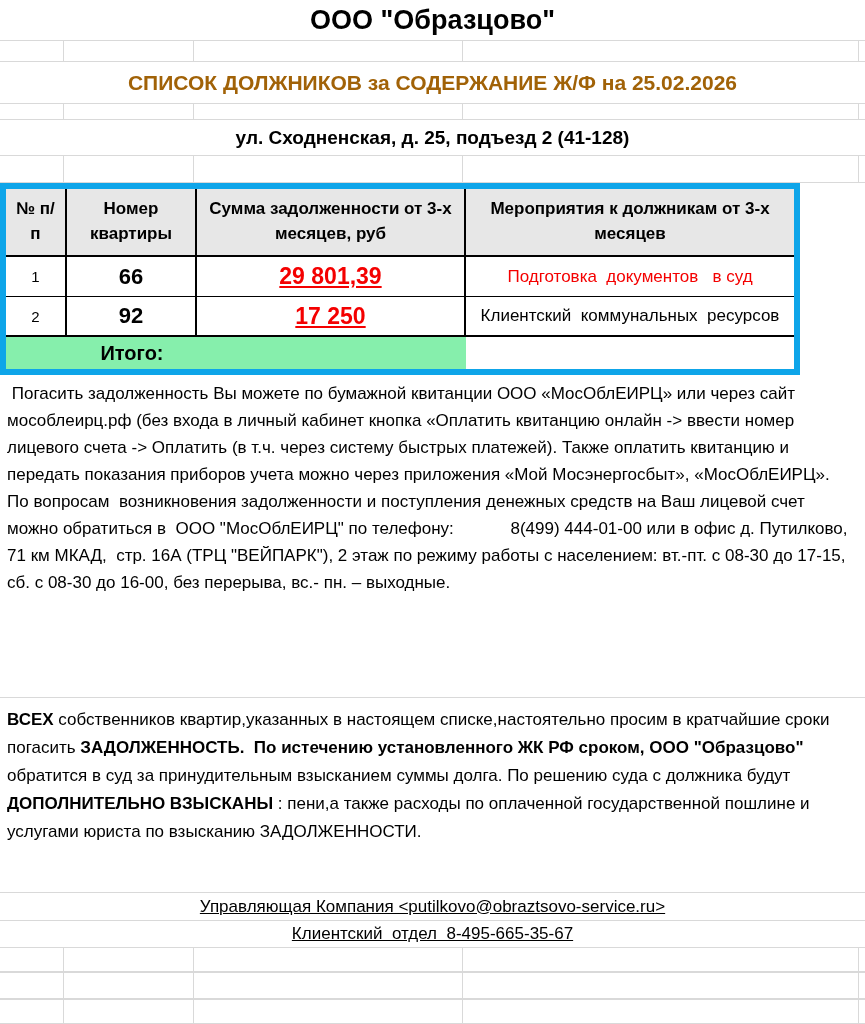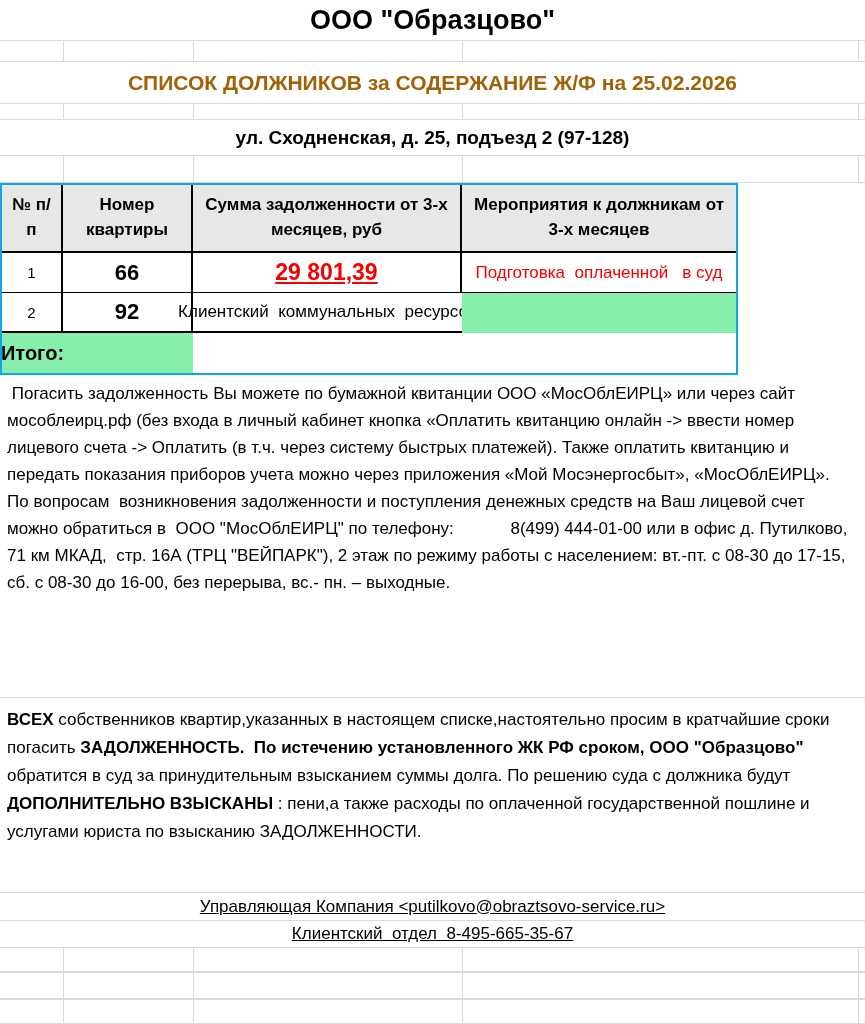--- a/index.html
+++ b/index.html
@@ -32,22 +32,22 @@
       linear-gradient(#d9d9d9,#d9d9d9);
     background-size:1px 100%;
     background-position:63px 0,193px 0,462px 0,858px 0;
     background-repeat:no-repeat;
   }
   .h22{height:22px;} .h17{height:17px;} .h28g{height:28px;}
   .h25{height:25px;} .h27{height:27px;}
 
   
   .dtable{
-    width:738px;height:192px;
-    border:2px solid #0ea5e9;
+    width:800px;height:192px;
+    border:6px solid #0ea5e9;
     display:grid;
     grid-template-columns:61px 130px 269px 1fr;
     grid-template-rows:68px 40px 40px 1fr;
   }
   .cell{display:flex;align-items:center;justify-content:center;text-align:center;}
   .vline{border-right:2px solid #000;}
   .hdr{background:#e7e7e7;font-weight:bold;font-size:17px;line-height:1.45;border-bottom:2px solid #000;padding:0 6px;}
   .r1{border-bottom:1px solid #000;}
   .r2{border-bottom:2px solid #000;}
   .num-cell{font-size:15px;}
@@ -88,39 +88,40 @@
 
   <div class="gridrow h22"></div>
 
   <div class="row red-row">
     <span>СПИСОК ДОЛЖНИКОВ за СОДЕРЖАНИЕ Ж/Ф  на 25.02.2026</span>
   </div>
 
   <div class="gridrow h17"></div>
 
   <div class="row addr-row">
-    <span>ул. Сходненская, д. 25, подъезд 2 (97-128)</span>
+    <span>ул. Сходненская, д. 25, подъезд 2 (41-128)</span>
   </div>
 
   <div class="gridrow h28g"></div>
 
   <div class="dtable">
 
     <div class="cell hdr vline">№ п/п</div>
     <div class="cell hdr vline">Номер квартиры</div>
     <div class="cell hdr vline">Сумма  задолженности от  3-х месяцев, руб</div>
     <div class="cell hdr">Мероприятия к должникам от 3-х месяцев</div>
 
     <div class="cell num-cell vline r1">1</div>
     <div class="cell apt-cell vline r1">66</div>
     <div class="cell debt-cell vline r1">29 801,39</div>
-    <div class="cell action-red r1">Подготовка  оплаченной   в суд</div>
+    <div class="cell action-red r1">Подготовка  документов   в суд</div>
 
     <div class="cell num-cell vline r2">2</div>
     <div class="cell apt-cell vline r2">92</div>
+    <div class="cell debt-cell vline r2">17 250</div>
     <div class="cell action-blk r2">Клиентский  коммунальных  ресурсов</div>
 
     <div class="cell total-row"></div>
     <div class="cell total-row total-label">Итого:</div>
     <div class="cell total-row"></div>
   </div>
 
   <div class="para para1"> Погасить задолженность Вы можете по бумажной квитанции ООО «МосОблЕИРЦ» или через сайт мособлеирц.рф (без входа в личный кабинет кнопка «Оплатить квитанцию онлайн -&gt; ввести номер лицевого счета -&gt; Оплатить (в т.ч. через систему быстрых платежей). Также оплатить квитанцию и передать показания приборов учета можно через приложения «Мой Мосэнергосбыт», «МосОблЕИРЦ».
 По вопросам  возникновения задолженности и поступления денежных средств на Ваш лицевой счет можно обратиться в  ООО "МосОблЕИРЦ" по телефону:            8(499) 444-01-00 или в офис д. Путилково, 71 км МКАД,  стр. 16А (ТРЦ "ВЕЙПАРК"), 2 этаж по режиму работы с населением: вт.-пт. с 08-30 до 17-15, сб. с 08-30 до 16-00, без перерыва, вс.- пн. – выходные.</div>
 

